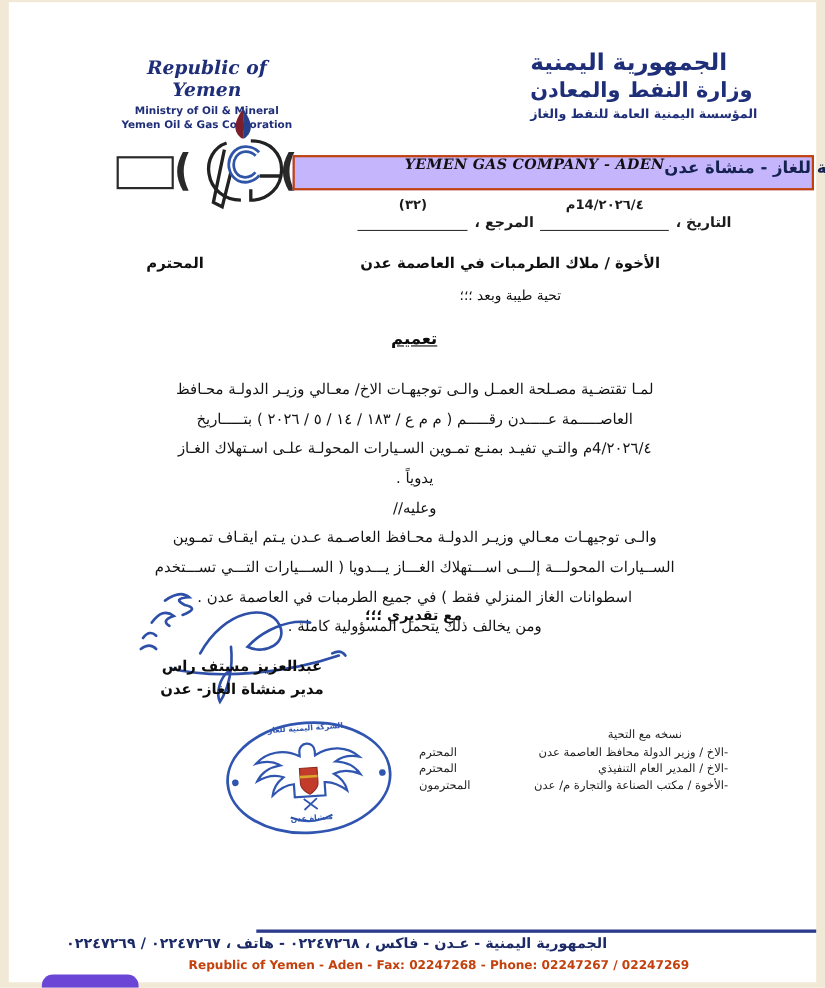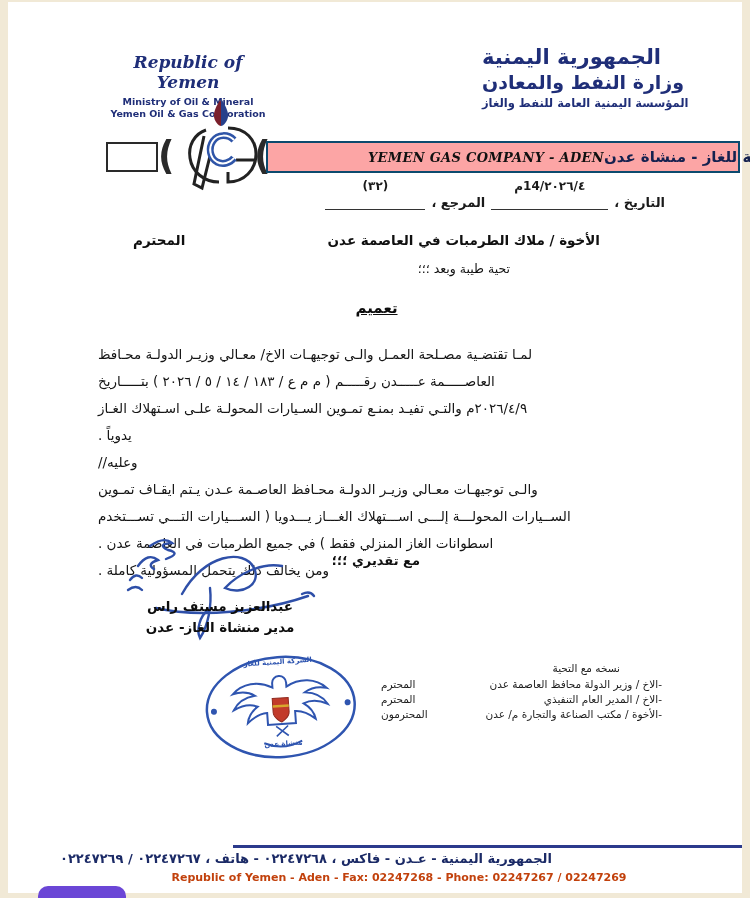--- a/index.html
+++ b/index.html
@@ -27,38 +27,38 @@
   .hdr-right .a3{font-size:11.5px;font-weight:bold;line-height:16px;}
 
   .logo{position:absolute;left:176px;top:96px;width:92px;height:102px;}
 
   
   .banner{position:absolute;top:139px;left:106px;right:10px;height:34px;}
   .banner .endbox{position:absolute;left:0;top:3px;width:48px;height:26px;border:2px solid #2a2a2a;background:#fff;}
   .banner .paren{position:absolute;top:-4px;font-size:36px;color:#2a2a2a;font-weight:bold;transform:scaleY(1.1);}
   .banner .p1{left:52px;}
   .banner .p2{left:148px;}
-  .banner .main{position:absolute;left:160px;right:0;top:2px;height:28px;border:2px solid #0c4a6e;background:#fca5a5;display:flex;align-items:center;}
+  .banner .main{position:absolute;left:160px;right:0;top:2px;height:28px;border:2px solid #c2410c;background:#c4b5fd;display:flex;align-items:flex-start;}
   .banner .eng{margin-left:100px;font-family:"DejaVu Serif",serif;font-style:italic;font-weight:bold;font-size:13px;color:#111;letter-spacing:.3px;white-space:nowrap;}
   .banner .arb{margin-left:auto;margin-right:14px;font-weight:bold;font-size:15px;color:#15214f;white-space:nowrap;direction:rtl;}
 
   
   .dateline{position:absolute;top:179px;right:85px;direction:rtl;font-size:13px;font-weight:bold;color:#1a1a1a;display:flex;align-items:flex-end;gap:6px;}
   .dateline .val{display:inline-block;border-bottom:1.5px solid #333;text-align:center;font-size:12px;padding:0 6px 16px;}
   .dateline .v-date{min-width:105px;}
   .dateline .v-ref{min-width:88px;}
 
   
   .addr-row{position:absolute;top:232px;left:133px;right:150px;display:flex;justify-content:space-between;direction:rtl;font-weight:bold;font-size:13.5px;color:#101010;}
   .greeting{position:absolute;top:261px;right:240px;font-size:12.5px;color:#101010;direction:rtl;}
   .circ-title{position:absolute;top:299px;left:3px;right:0;text-align:center;font-weight:bold;font-size:15px;color:#0d0d0d;text-decoration:underline;direction:rtl;}
 
   
   .body-lines{position:absolute;top:341px;left:98px;right:94px;direction:rtl;font-size:13.5px;line-height:27px;color:var(--ink);}
-  .body-line{text-align:left;white-space:nowrap;}
+  .body-line{text-align:center;white-space:nowrap;}
 
   .closing{position:absolute;top:553px;right:330px;font-size:13px;font-weight:bold;color:#101010;direction:rtl;}
 
   
   .sig-svg{position:absolute;left:112px;top:536px;width:215px;height:108px;}
   .sig-block{position:absolute;left:120px;top:596px;width:200px;text-align:center;font-weight:bold;font-size:13.5px;color:#0d0d0d;line-height:21px;direction:rtl;}
 
   
   .stamp{position:absolute;left:202px;top:650px;width:158px;height:120px;transform:rotate(-4deg);}
   .stamp svg{position:absolute;left:0;top:0;}
@@ -131,21 +131,21 @@
   <div class="addr-row">
     <span>الأخوة / ملاك الطرمبات في العاصمة عدن</span>
     <span>المحترم</span>
   </div>
   <div class="greeting">تحية طيبة وبعد ؛؛؛</div>
   <div class="circ-title">تعميم</div>
 
   <div class="body-lines">
       <div class="body-line">لمـا تقتضـية مصـلحة العمـل والـى توجيهـات الاخ/ معـالي وزيـر الدولـة محـافظ</div>
       <div class="body-line">العاصـــــمة عـــــدن رقـــــم ( م م ع / ١٨٣ / ١٤ / ٥ / ٢٠٢٦ ) بتـــــاريخ</div>
-      <div class="body-line">٢٠٢٦/٤/٩م والتـي تفيـد بمنـع تمـوين السـيارات المحولـة علـى اسـتهلاك الغـاز</div>
+      <div class="body-line">٢٠٢٦/٤/4م والتـي تفيـد بمنـع تمـوين السـيارات المحولـة علـى اسـتهلاك الغـاز</div>
       <div class="body-line">يدوياً .</div>
       <div class="body-line">وعليه//</div>
       <div class="body-line">والـى توجيهـات معـالي وزيـر الدولـة محـافظ العاصـمة عـدن يـتم ايقـاف تمـوين</div>
       <div class="body-line">الســيارات المحولـــة إلـــى اســـتهلاك الغـــاز يـــدويا ( الســـيارات التـــي تســـتخدم</div>
       <div class="body-line">اسطوانات الغاز المنزلي فقط ) في جميع الطرمبات في العاصمة عدن .</div>
       <div class="body-line">ومن يخالف ذلك يتحمل المسؤولية كاملة .</div>
     </div>
 
   <div class="closing">مع تقديري ؛؛؛</div>
 

